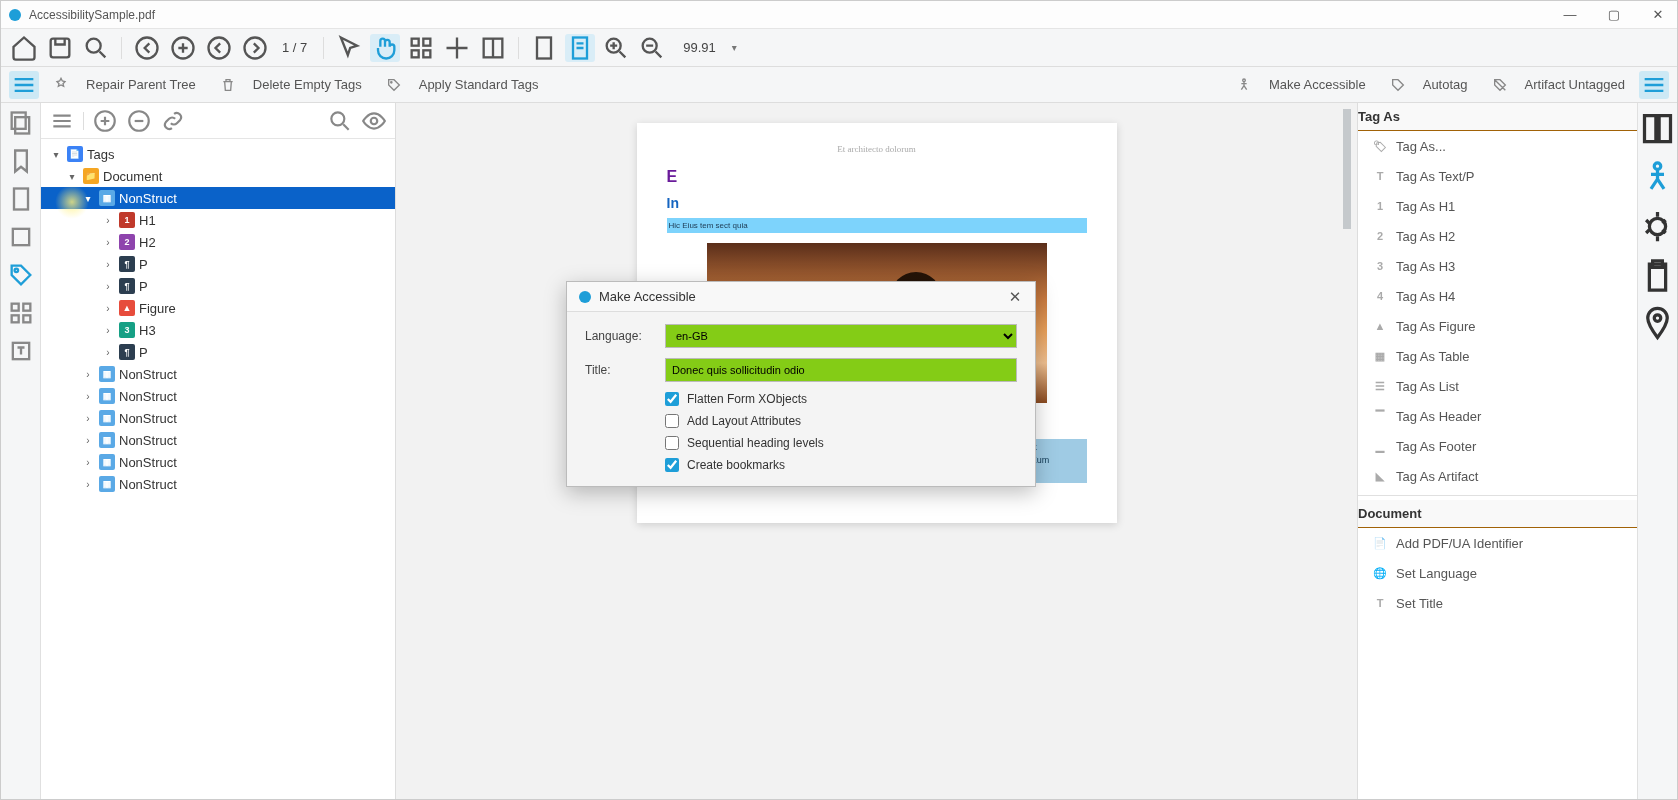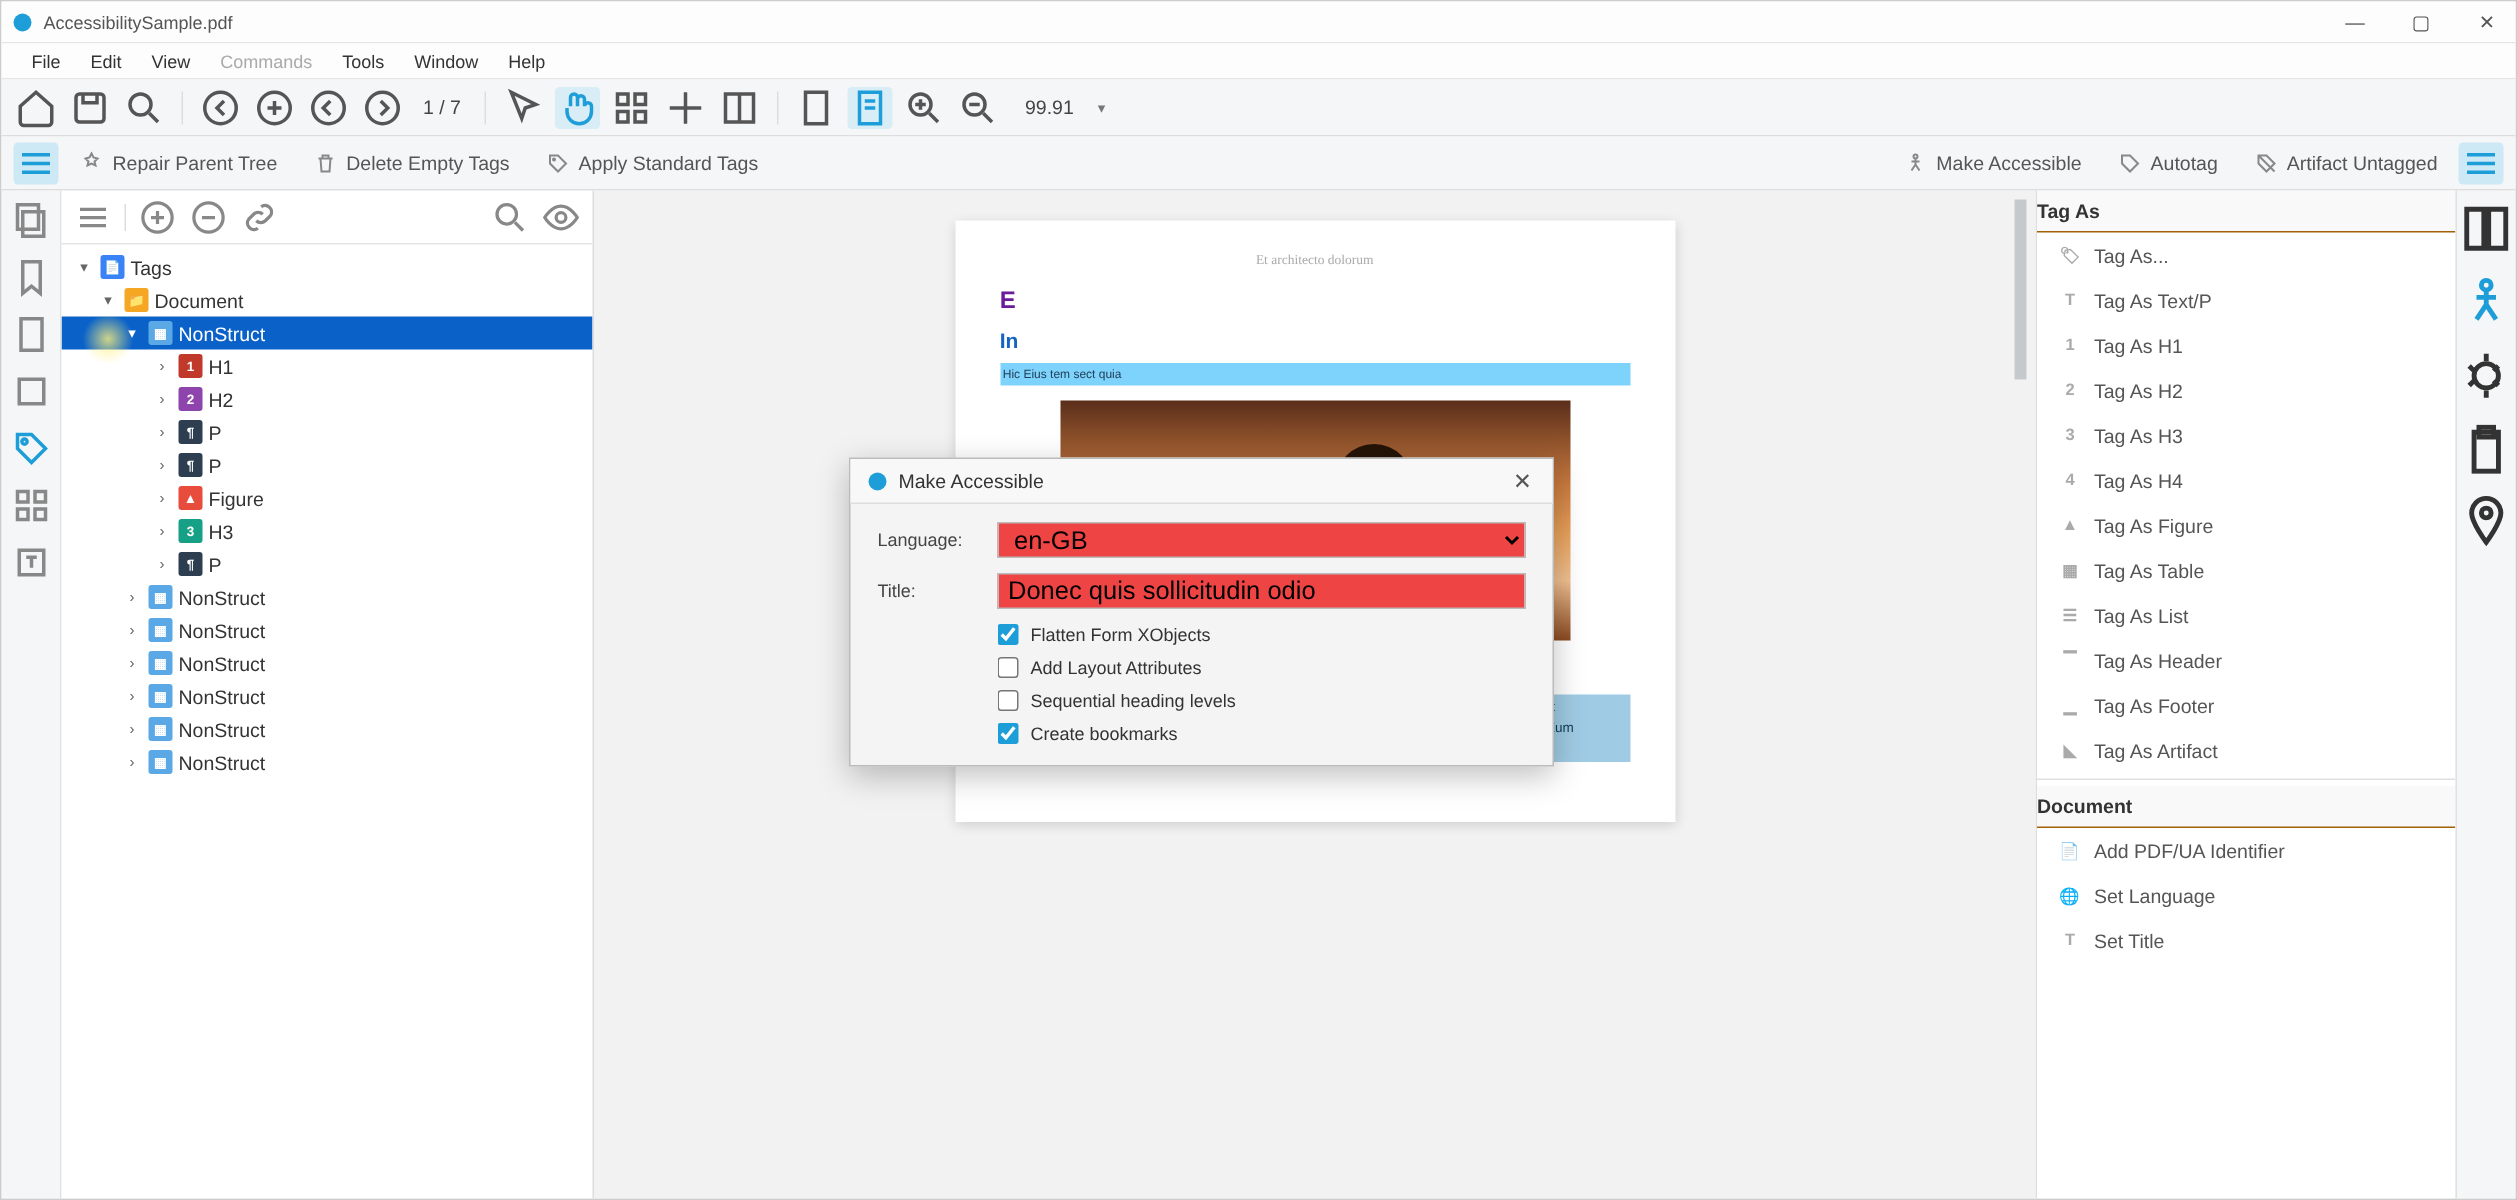--- a/index.html
+++ b/index.html
@@ -25,21 +25,21 @@
 .tb-btn.active { background: #d9edf7; color: #1e9ed8; }
 .tb-sep { width: 1px; height: 22px; background: #ddd; margin: 0 4px; }
 .page-ind { font-size: 13px; color: #444; padding: 0 6px; }
 .zoom-val { font-size: 13px; color: #444; padding: 0 10px; min-width: 50px; text-align: right; }
 .toolbar .dropdown-caret { font-size: 10px; color: #777; }
 
 
 .actionbar { height: 36px; background: #f5f6f7; border-bottom: 1px solid #ddd; display: flex; align-items: center; padding: 0 8px; gap: 4px; }
 .ab-left, .ab-right { display: flex; align-items: center; gap: 4px; }
 .ab-spacer { flex: 1; }
-.ab-btn { display: flex; align-items: center; gap: 6px; padding: 4px 10px; cursor: pointer; font-size: 13px; color: #555; border-radius: 3px; }
+.ab-btn { display: flex; align-items: center; gap: 17px; padding: 4px 10px; cursor: pointer; font-size: 13px; color: #555; border-radius: 3px; }
 .ab-btn .ico { width: 16px; height: 16px; color: #888; }
 .panel-toggle { width: 30px; height: 28px; background: #cde9f5; border-radius: 3px; display: flex; align-items: center; justify-content: center; color: #1e9ed8; cursor: pointer; }
 
 
 .main { flex: 1; display: flex; overflow: hidden; position: relative; }
 
 
 .rail { width: 40px; background: #f5f6f7; border-right: 1px solid #e0e0e0; display: flex; flex-direction: column; align-items: center; padding-top: 6px; gap: 10px; }
 .rail .rail-btn { width: 28px; height: 28px; display: flex; align-items: center; justify-content: center; color: #888; cursor: pointer; border-radius: 3px; }
 .rail .rail-btn.active { color: #1e9ed8; }
@@ -97,21 +97,21 @@
 
 .dialog-overlay { position: absolute; left: 0; top: 0; right: 0; bottom: 0; pointer-events: none; }
 .dialog { position: absolute; left: 565px; top: 178px; width: 470px; background: #f4f4f4; border: 1px solid #bbb; box-shadow: 0 6px 20px rgba(0,0,0,0.25); pointer-events: auto; }
 .dlg-title { height: 30px; display: flex; align-items: center; padding: 0 10px; background: #f8f8f8; border-bottom: 1px solid #ddd; }
 .dlg-title .ico { width: 16px; height: 16px; color: #1e9ed8; margin-right: 6px; }
 .dlg-title .txt { flex: 1; font-size: 13px; }
 .dlg-close { width: 20px; text-align: center; cursor: pointer; color: #555; font-size: 15px; }
 .dlg-body { padding: 12px 18px 6px; }
 .dlg-row { display: flex; align-items: center; margin-bottom: 10px; gap: 10px; }
 .dlg-row label { width: 70px; font-size: 12px; color: #444; }
-.dlg-row select, .dlg-row input[type=text] { flex: 1; height: 24px; border: 1px solid #bbb; background: #ef4444; padding: 0 6px; font-size: 17px; }
+.dlg-row select, .dlg-row input[type=text] { flex: 1; height: 24px; border: 1px solid #bbb; background: #84cc16; padding: 0 6px; font-size: 11px; }
 .dlg-check { display: flex; align-items: center; gap: 8px; margin: 8px 0 8px 80px; font-size: 12px; color: #333; }
 .dlg-check input { width: 14px; height: 14px; accent-color: #1e9ed8; }
 .dlg-buttons { display: flex; justify-content: flex-end; gap: 10px; padding: 10px 16px 16px; }
 .dlg-btn { min-width: 80px; height: 28px; border: 1px solid #aaa; background: #f8f8f8; cursor: pointer; font-size: 12px; position: relative; }
 .dlg-btn.primary { border: 2px solid #6fb7d8; background: #fff; }
 .dlg-btn.primary::after { content: ""; position: absolute; left: 50%; top: 50%; width: 50px; height: 50px; margin: -25px 0 0 -25px; background: radial-gradient(circle, rgba(255,240,120,0.8) 0%, rgba(255,240,120,0) 70%); border-radius: 50%; pointer-events: none; }
 
 svg { width: 100%; height: 100%; display: block; }
 </style>
 </head>
@@ -126,29 +126,20 @@
         </svg>
     </span>
     <span class="title">AccessibilitySample.pdf</span>
     <div class="win-btns">
       <span class="win-btn">—</span>
       <span class="win-btn">▢</span>
       <span class="win-btn">✕</span>
     </div>
   </div>
 
-  <div class="menubar">
-    <span class="item">File</span>
-    <span class="item">Edit</span>
-    <span class="item">View</span>
-    <span class="item dim">Commands</span>
-    <span class="item">Tools</span>
-    <span class="item">Window</span>
-    <span class="item">Help</span>
-  </div>
 
   <div class="toolbar">
     <span class="tb-btn">
         <svg viewBox="0 0 24 24" fill="none" stroke="currentColor" stroke-width="2">
           <path d="M3 11l9-8 9 8v9a2 2 0 01-2 2H5a2 2 0 01-2-2z"></path>
         </svg>
       </span>
     <span class="tb-btn">
         <svg viewBox="0 0 24 24" fill="none" stroke="currentColor" stroke-width="2">
           <rect x="4" y="4" width="16" height="16" rx="2"></rect>

